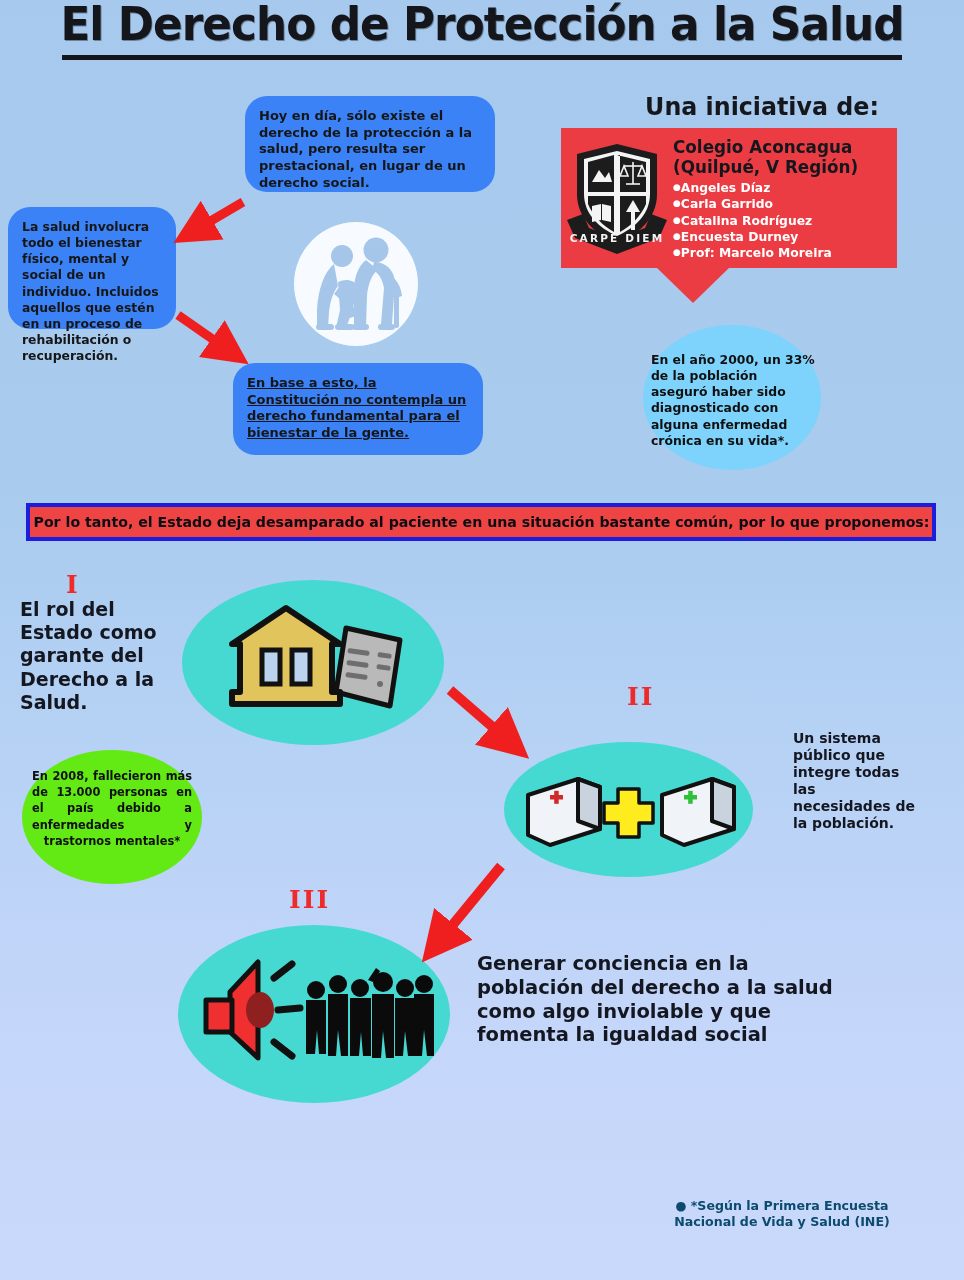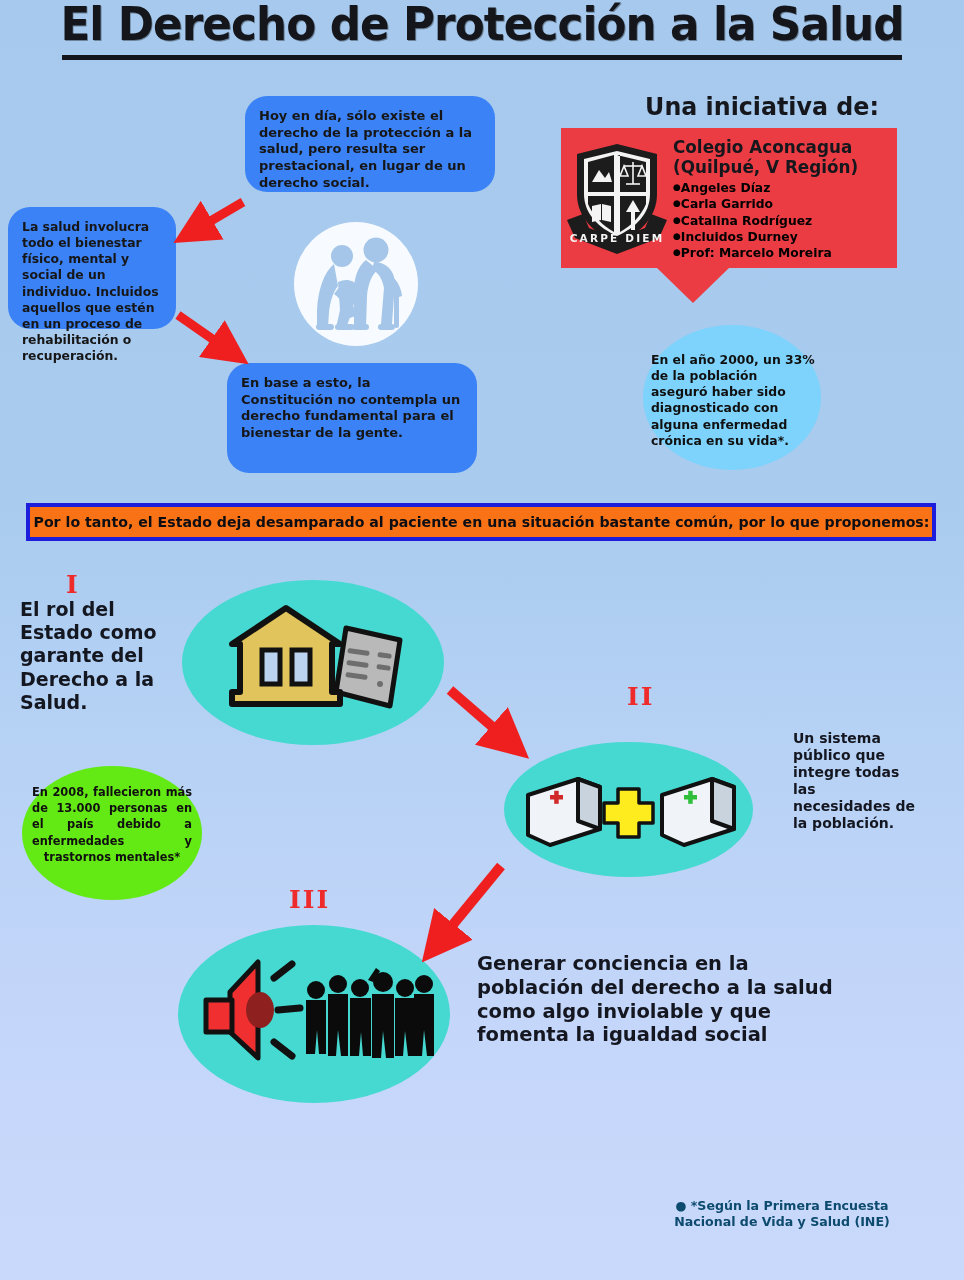--- a/index.html
+++ b/index.html
@@ -75,21 +75,21 @@
   }
   #school-crest { width: 112px; height: 128px; flex: 0 0 112px; margin-top: 6px; }
   #initiative-text { padding-top: 10px; }
   #school-name {
     font-size: 17.5px; font-weight: bold; color: #15171d;
     line-height: 1.12; white-space: pre-line;
     transform: scaleX(0.96); transform-origin: left;
   }
   #member-list { list-style: none; margin-top: 3px; }
   #member-list li {
-    font-size: 12.3px; font-weight: bold; color: #000000;
+    font-size: 12.3px; font-weight: bold; color: #ffffff;
     line-height: 1.32; white-space: nowrap;
   }
   #member-list li::before { content: "\25CF "; font-size: 9px; vertical-align: 2px; }
 
   
   .green-ellipse {
     position: absolute;
     background: #69c529;
     border-radius: 50%;
     color: #101010;
@@ -97,31 +97,31 @@
     display: flex;
     align-items: flex-start;
     justify-content: center;
   }
   #fact-2000 {
     top: 325px; left: 643px; width: 178px; height: 145px;
     background: #7dd3fc;
   }
   #fact-2000 .inner { font-size: 12.4px; line-height: 1.3; padding: 27px 6px 0 8px; text-align: left; }
   #fact-2008 {
-    top: 766px; left: 22px; width: 180px; height: 134px;
+    top: 750px; left: 22px; width: 180px; height: 134px;
     background: #63ea14;
   }
   #fact-2008 .inner { font-size: 11.4px; line-height: 1.42; padding: 18px 10px 0; text-align: justify; text-align-last: center; }
 
   
   #proposal-banner {
     position: absolute;
     top: 503px; left: 26px;
     width: 910px; height: 38px;
-    background: #f97316;
+    background: #ef4444;
     border: 4px solid #1d1ddc;
     display: flex; align-items: center; justify-content: center;
   }
   #proposal-banner span {
     font-size: 14.3px; font-weight: bold; color: #0d0d14;
     transform: scaleX(0.99); white-space: nowrap;
   }
 
   
   .cyan-ellipse {
@@ -179,21 +179,21 @@
   <div id="title-underline"></div>
 
   <div class="tan-box" style="top:96px; left:245px; width:250px; height:96px;">
     <span>Hoy en día, sólo existe el derecho de la protección a la salud, pero resulta ser prestacional, en lugar de un derecho social.</span>
   </div>
 
   <div class="tan-box" style="top:207px; left:8px; width:168px; height:122px; font-size:12.4px; line-height:1.3;">
     <span>La salud involucra todo el bienestar físico, mental y social de un individuo. Incluidos aquellos que estén en un proceso de rehabilitación o recuperación.</span>
   </div>
 
-  <div class="tan-box" style="top:363px; left:227px; width:250px; height:110px;">
+  <div class="tan-box" style="top:363px; left:233px; width:250px; height:92px;text-decoration:underline;">
     <span>En base a esto, la Constitución no contempla un derecho fundamental para el bienestar de la gente.</span>
   </div>
 
   <svg id="elderly-icon" viewBox="0 0 136 136">
     <circle cx="68" cy="68" r="62" fill="#f7fbff"></circle>
     <g fill="#a5c6e8">
 
       <circle cx="54" cy="40" r="11"></circle>
       <path d="M46 48 C36 56 30 74 29 94 L29 112 L40 112 L41 96 C42 86 45 76 50 70 Z"></path>
       <path d="M50 66 C58 62 66 64 70 70 L64 96 L58 112 L48 112 L52 94 Z"></path>
@@ -249,21 +249,21 @@
       <text x="56" y="108" font-family="DejaVu Sans, sans-serif" font-size="10.5" font-weight="bold" fill="#f4f4f4" text-anchor="middle" letter-spacing="2.2">CARPE DIEM</text>
     </svg>
 
     <div id="initiative-text">
       <div id="school-name">Colegio Aconcagua
 (Quilpué, V Región)</div>
       <ul id="member-list">
         <li>Angeles Díaz</li>
         <li>Carla Garrido</li>
         <li>Catalina Rodríguez</li>
-        <li>Incluidos Durney</li>
+        <li>Encuesta Durney</li>
         <li>Prof: Marcelo Moreira</li>
       </ul>
     </div>
   </div>
   <div id="initiative-tail"></div>
 
   <div class="green-ellipse" id="fact-2000">
     <span class="inner">En el año 2000, un 33% de la población aseguró haber sido diagnosticado con alguna enfermedad crónica en su vida*.</span>
   </div>
 

